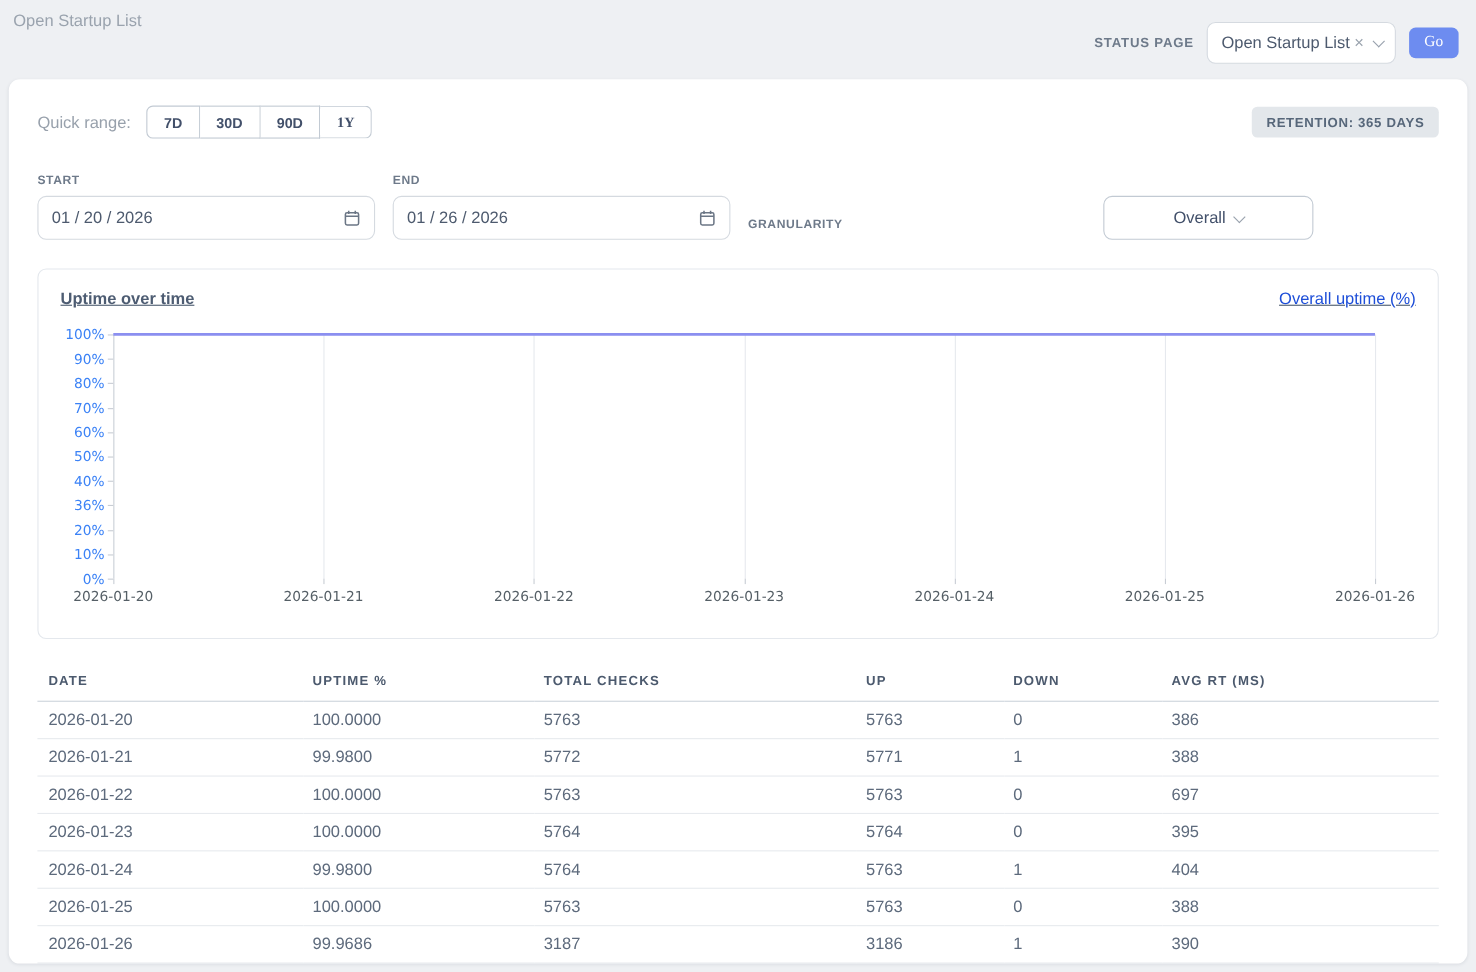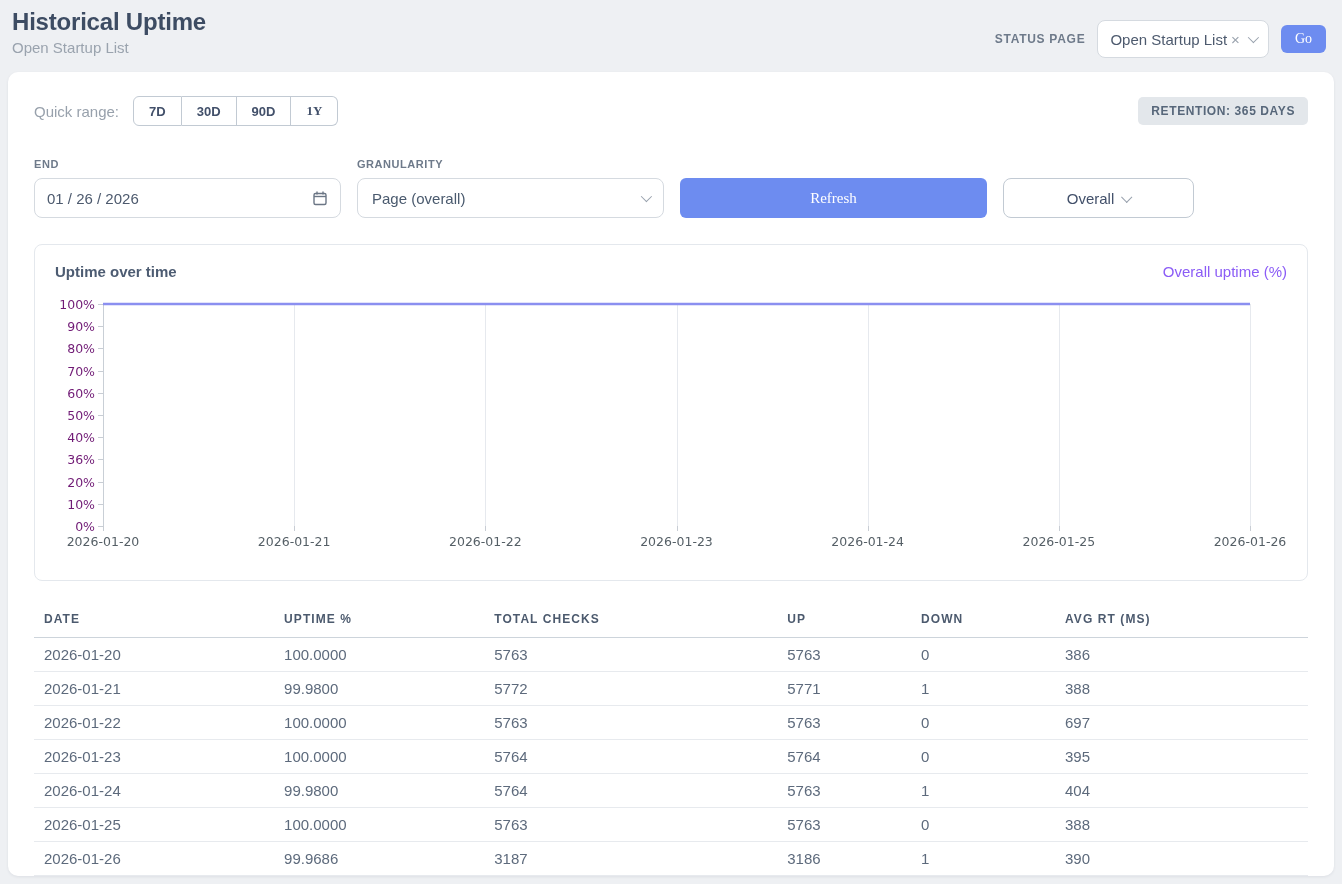--- a/index.html
+++ b/index.html
@@ -79,27 +79,27 @@
     font-size: 15px; color: #42506a; cursor: pointer; font-family: inherit;
     display: flex; align-items: center; justify-content: center; gap: 8px;
   }
   .btn-export .chev { transform: rotate(45deg) translateY(-1px); }
 
   
   .chart-card {
     border: 1px solid #e4e8ed; border-radius: 8px; padding: 18px 20px 26px 20px;
     margin-bottom: 23px; height: 337px;
   }
-  .chart-head { display: flex; justify-content: space-between; align-items: center; margin-bottom: 24px; }
+  .chart-head { display: flex; justify-content: space-between; align-items: center; margin-bottom: 24px; text-decoration: underline; }
   .chart-title { font-size: 15px; font-weight: 700; color: #4d5c72; }
-  .chart-legend { font-size: 15px; color: #8b5cf6; }
+  .chart-legend { font-size: 15px; color: #1d4ed8; }
   .chart-plot { position: relative; height: 222px; margin-left: 48px; margin-right: 37px; }
   .ytick-label {
     position: absolute; left: -54px; width: 46px; text-align: right;
-    font-size: 12.5px; color: #701a75; transform: translateY(-50%);
+    font-size: 12.5px; color: #3b82f6; transform: translateY(-50%);
     font-family: "DejaVu Sans", sans-serif;
   }
   .ytick-dash { position: absolute; left: -5px; width: 5px; height: 1px; background: #c8cdd4; }
   .gridline { position: absolute; top: 0; bottom: 0; width: 1px; background: #e6e9ee; }
   .gridline.axis { background: #c9cfd6; }
   .xtick-dash { position: absolute; bottom: -5px; width: 1px; height: 5px; background: #c8cdd4; }
   .xlabels { position: relative; height: 18px; margin: 8px 48px 0 48px; margin-right: 37px; }
   .xlabel {
     position: absolute; transform: translateX(-50%); font-size: 12.5px; color: #555f66;
     white-space: nowrap; font-family: "DejaVu Sans", sans-serif;
@@ -121,21 +121,20 @@
   col.c-date { width: 19%; } col.c-up { width: 16.5%; } col.c-total { width: 23%; }
   col.c-upn { width: 10.5%; } col.c-down { width: 11.3%; } col.c-rt { width: 19.7%; }
 </style>
 </head>
 <body style="--accent: #6d8cf0;">
 
 <div class="page">
 
   <header class="topbar">
     <div class="titles">
-      <h1>Historical Uptime</h1>
       <div class="subtitle">Open Startup List</div>
     </div>
     <div class="top-controls">
       <span class="small-label">STATUS PAGE</span>
       <div class="select statuspage-select">
         <span class="grow">Open Startup List</span>
         <span class="clear-x">×</span>
         <span class="chev"></span>
       </div>
       <button class="btn-blue btn-go">Go</button>
@@ -149,42 +148,51 @@
       <div class="seg" id="seg-group">
           <button class="seg-btn">7D</button>
           <button class="seg-btn">30D</button>
           <button class="seg-btn">90D</button>
           <button class="seg-btn">1Y</button>
         </div>
       <span class="badge">RETENTION: 365 DAYS</span>
     </div>
 
     <div class="form-row">
+      <div>
+        <span class="field-label">START</span>
+        <div class="input">
+          <span class="grow">01 / 20 / 2026</span>
+          <span class="cal-icon">
+            <svg width="16" height="16" viewBox="0 0 16 16" fill="none" stroke="currentColor" stroke-width="1.4">
+              <rect x="2" y="3.5" width="12" height="11" rx="1.5"></rect>
+              <line x1="5" y1="1.5" x2="5" y2="4.5"></line>
+              <line x1="11" y1="1.5" x2="11" y2="4.5"></line>
+              <line x1="2" y1="6.5" x2="14" y2="6.5"></line>
+            </svg>
+          </span>
+        </div>
+      </div>
       <div>
         <span class="field-label">END</span>
         <div class="input">
           <span class="grow">01 / 26 / 2026</span>
           <span class="cal-icon">
             <svg width="16" height="16" viewBox="0 0 16 16" fill="none" stroke="currentColor" stroke-width="1.4">
               <rect x="2" y="3.5" width="12" height="11" rx="1.5"></rect>
               <line x1="5" y1="1.5" x2="5" y2="4.5"></line>
               <line x1="11" y1="1.5" x2="11" y2="4.5"></line>
               <line x1="2" y1="6.5" x2="14" y2="6.5"></line>
             </svg>
           </span>
         </div>
       </div>
       <div>
         <span class="field-label">GRANULARITY</span>
-        <div class="select gran-select">
-          <span class="grow">Page (overall)</span>
-          <span class="chev"></span>
-        </div>
-      </div>
-      <button class="btn-blue btn-refresh">Refresh</button>
+      </div>
       <button class="btn-export">
         <span>Overall</span>
         <span class="chev"></span>
       </button>
     </div>
 
     <div class="chart-card">
       <div class="chart-head">
         <span class="chart-title">Uptime over time</span>
         <span class="chart-legend">Overall uptime (%)</span>

